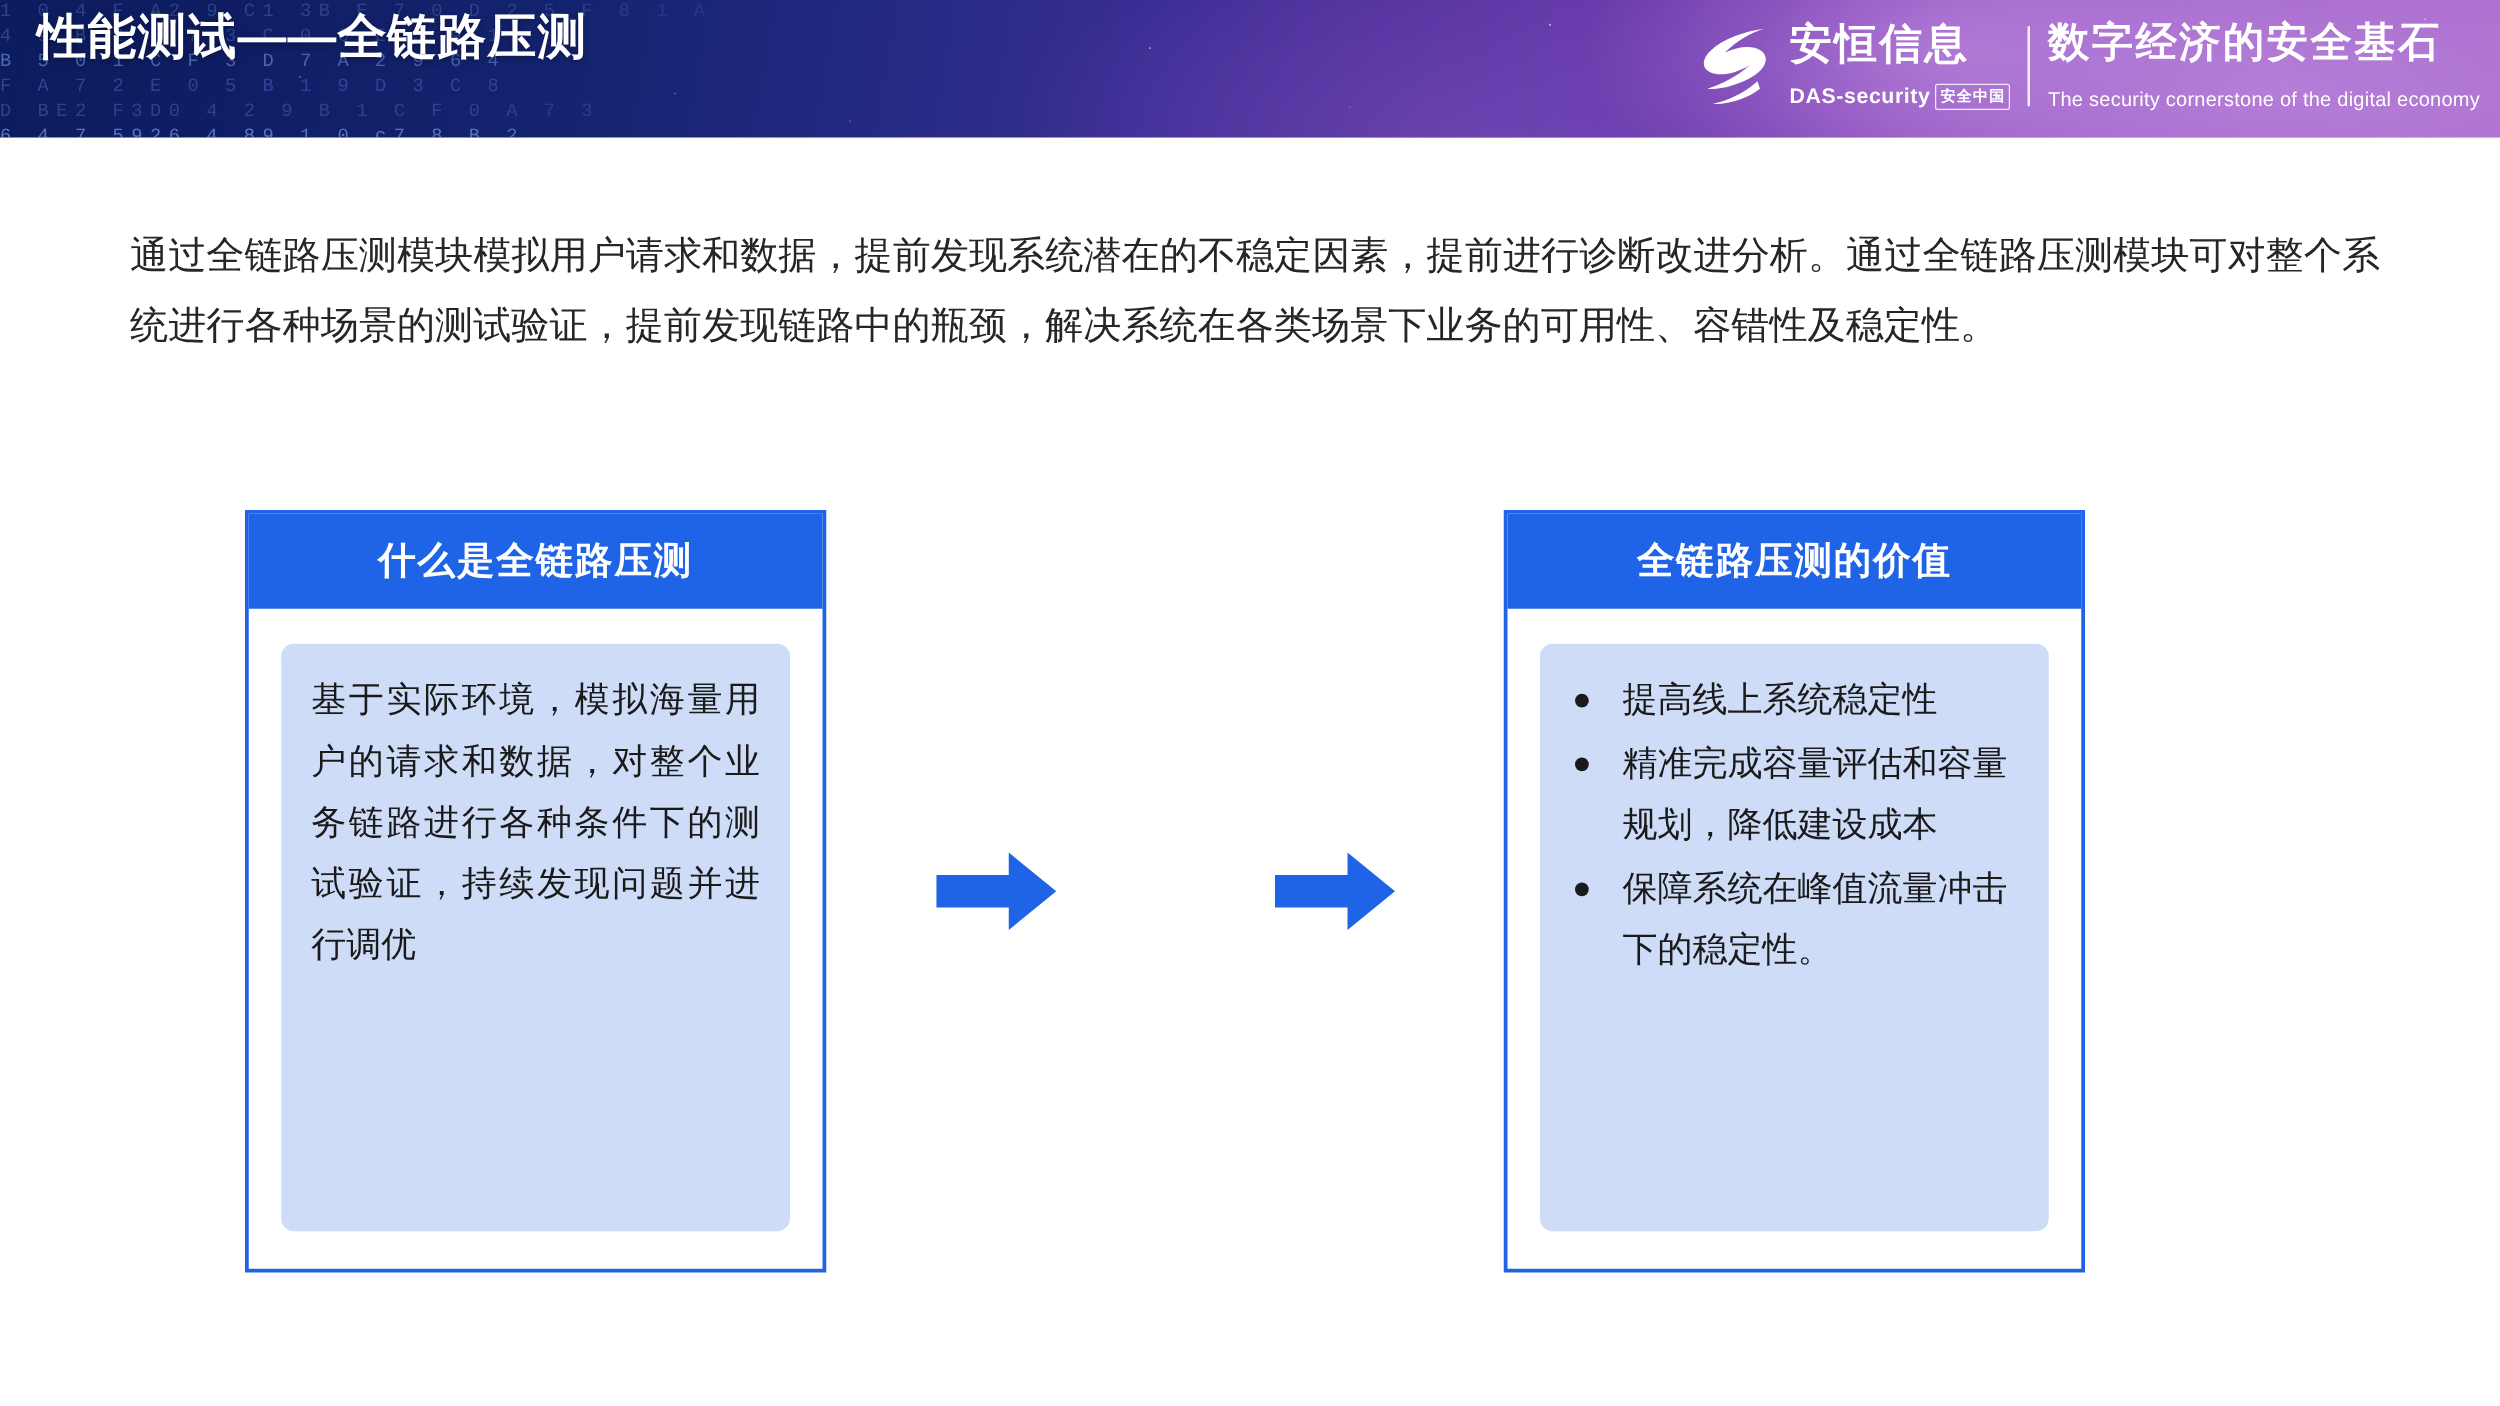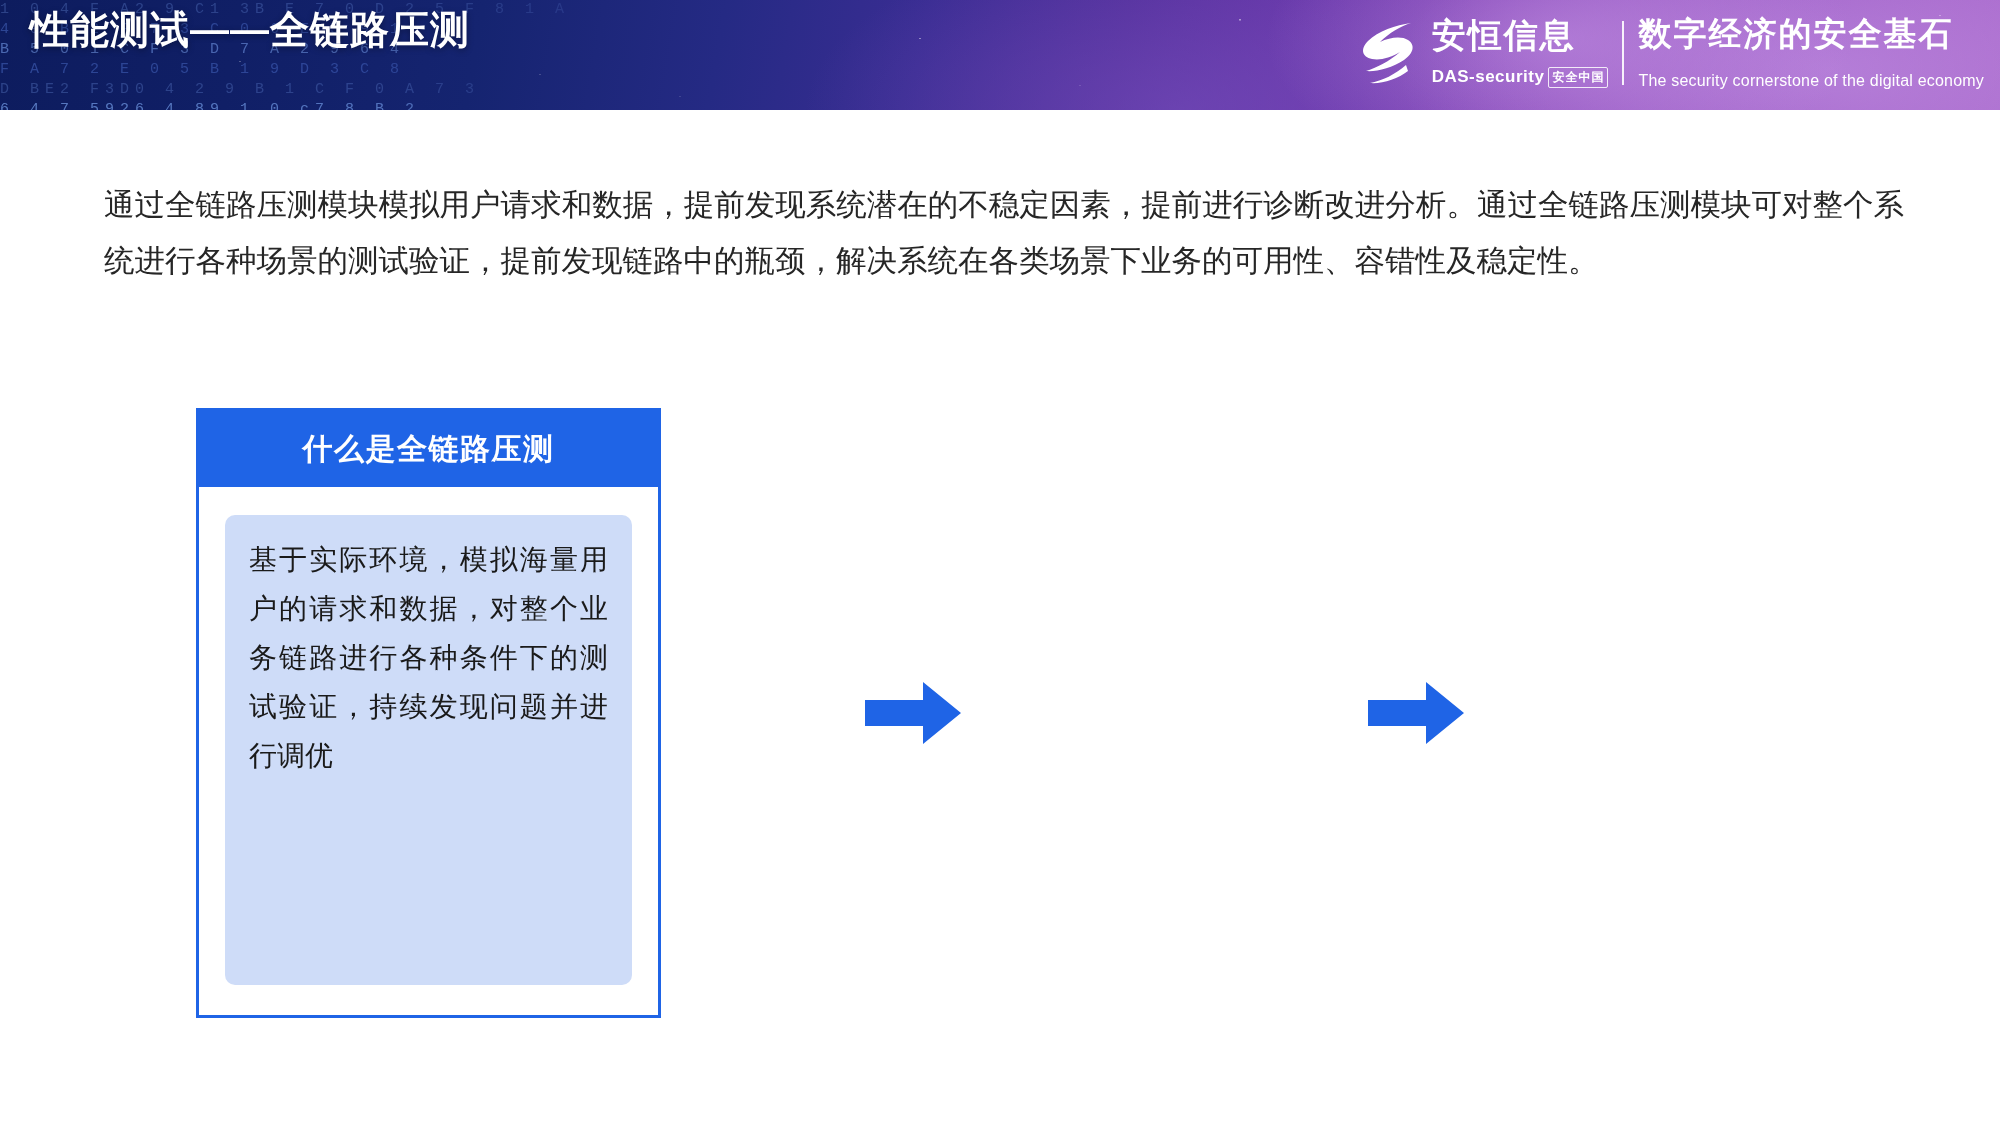--- a/index.html
+++ b/index.html
@@ -260,15 +260,36 @@
       </svg>
     </div>
 
 
     <div class="arrow-cell">
       <svg class="arrow" viewBox="0 0 96 62">
         <path d="M0 18 L58 18 L58 0 L96 31 L58 62 L58 44 L0 44 Z" fill="#1F64E6"></path>
       </svg>
     </div>
 
+    <div class="card">
+      <div class="card-header">全链路压测的价值</div>
+      <div class="card-body">
+        <div class="panel">
+          <ul>
+            <li>
+              <span class="bullet"></span>
+              <span>提高线上系统稳定性</span>
+            </li>
+            <li>
+              <span class="bullet"></span>
+              <span>精准完成容量评估和容量规划，降低建设成本</span>
+            </li>
+            <li>
+              <span class="bullet"></span>
+              <span>保障系统在峰值流量冲击下的稳定性。</span>
+            </li>
+          </ul>
+        </div>
+      </div>
+    </div>
 
   </div>
 </div>
 
 </body></html>

